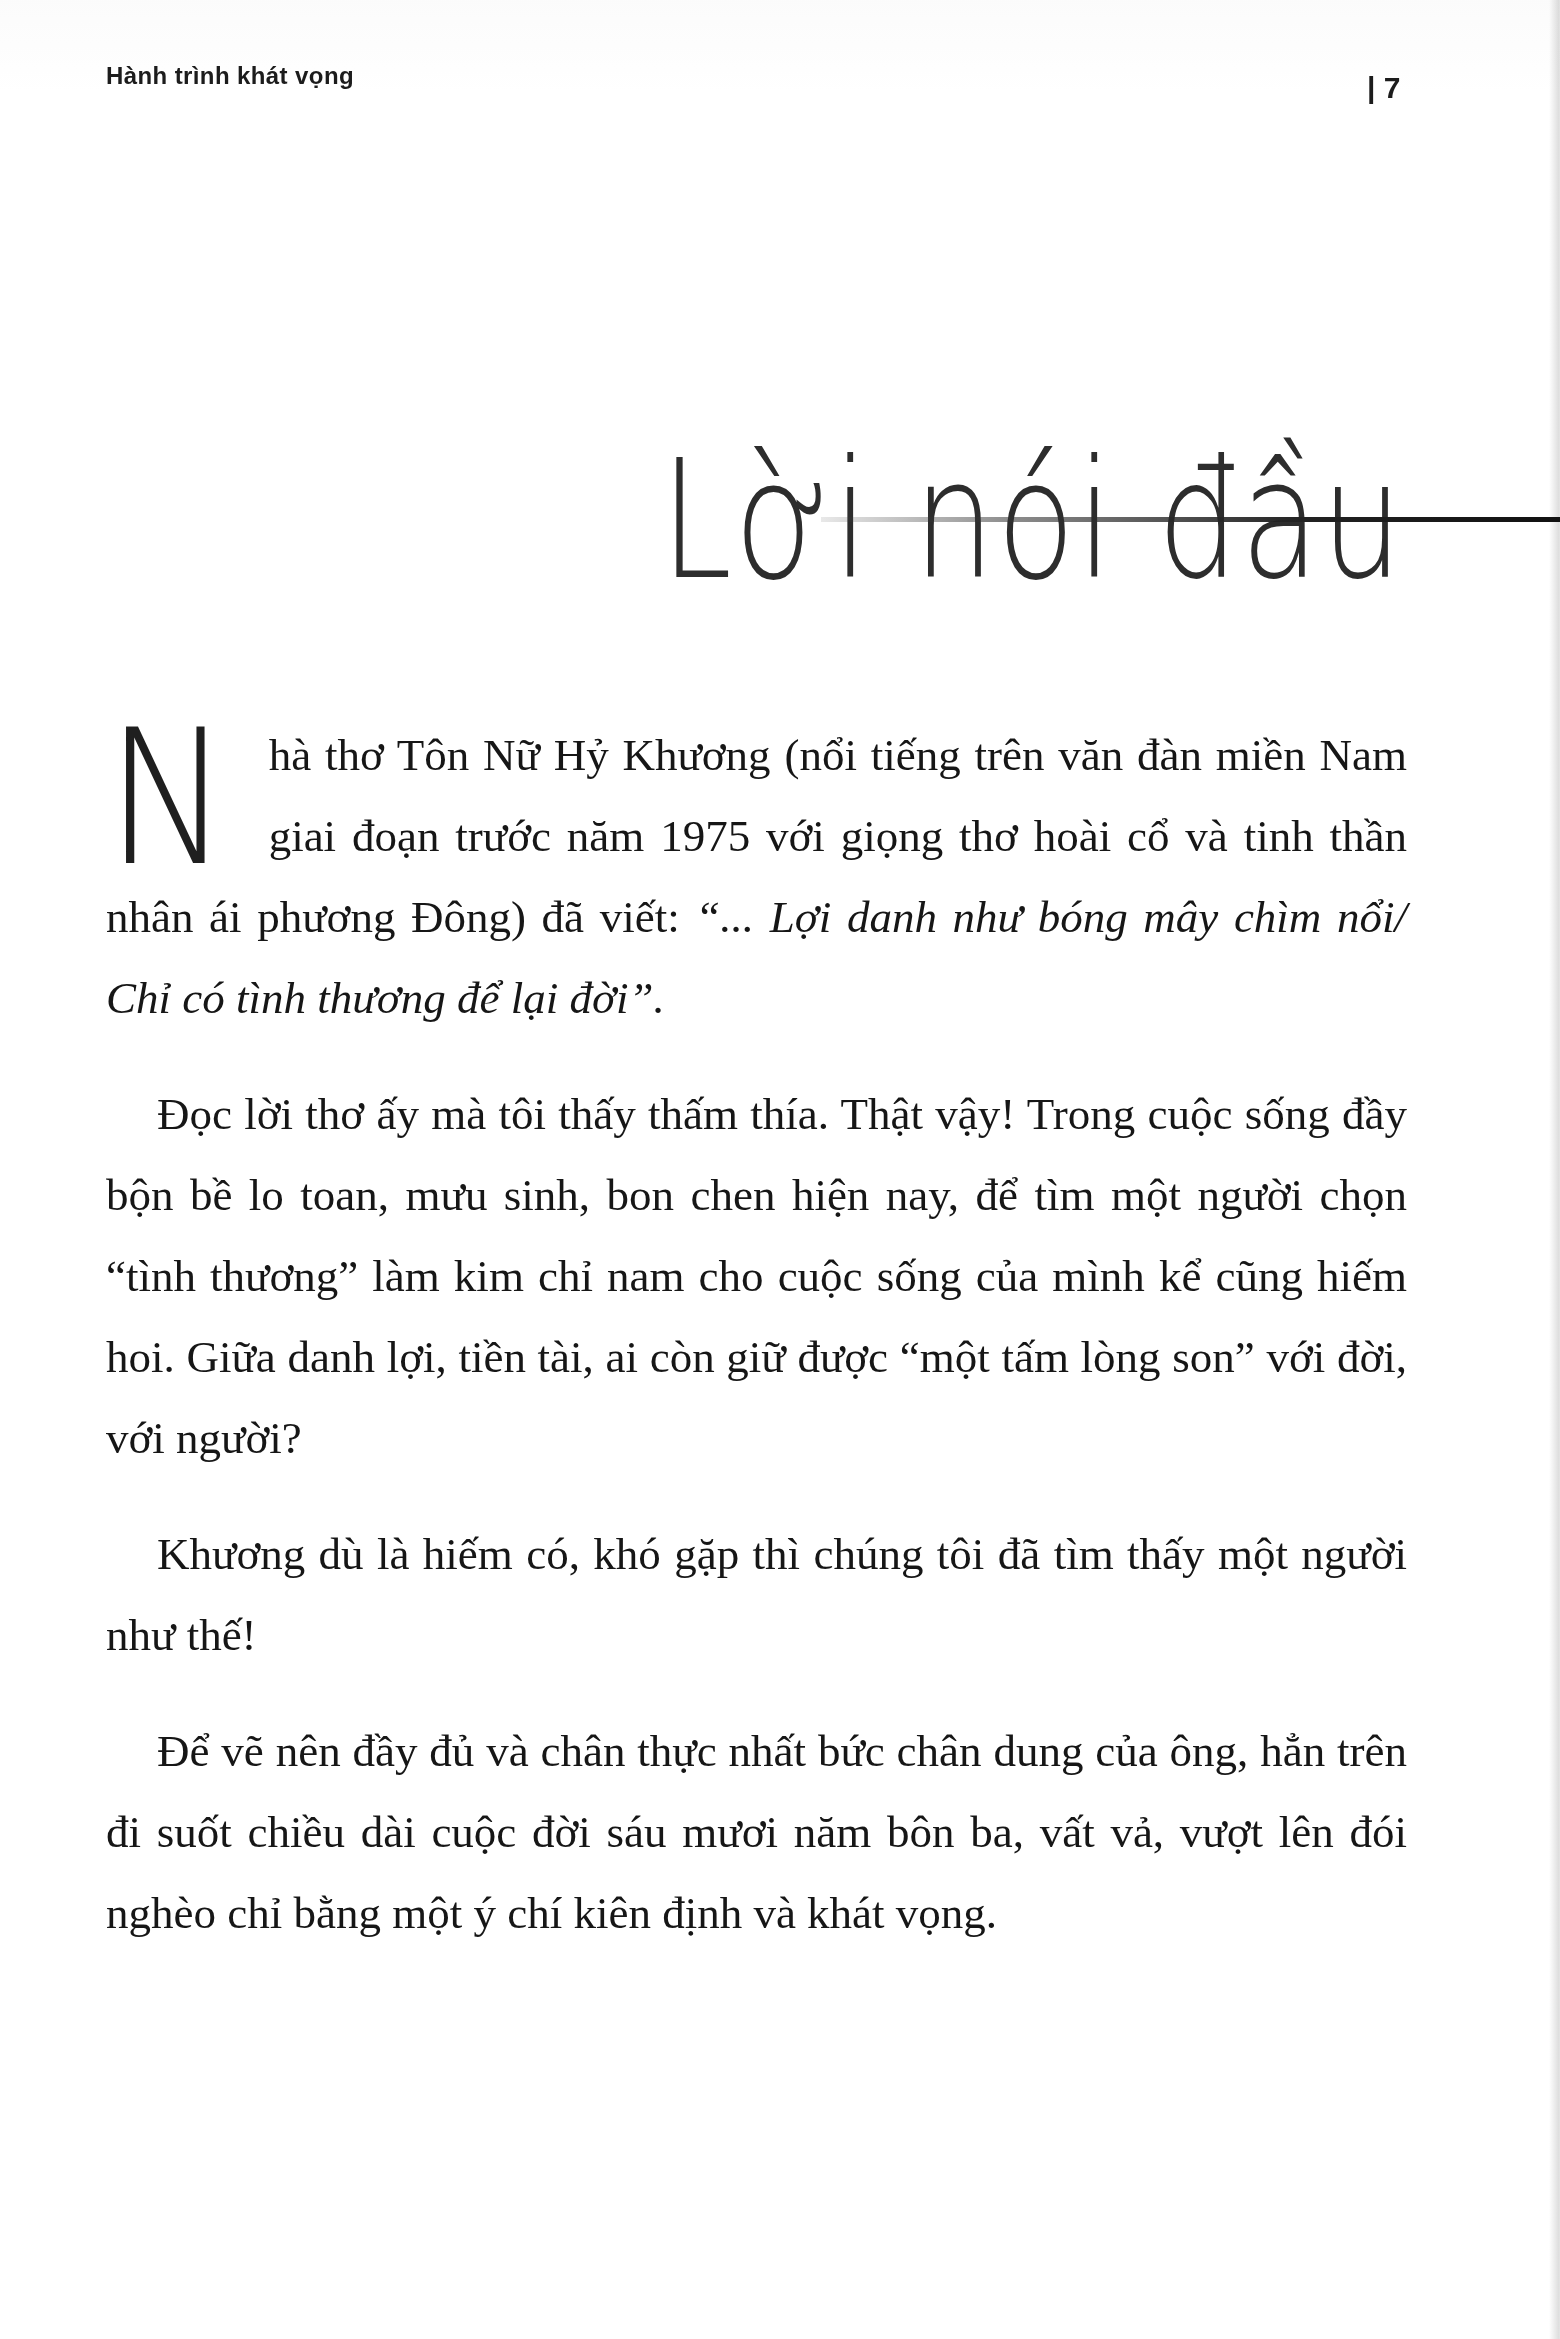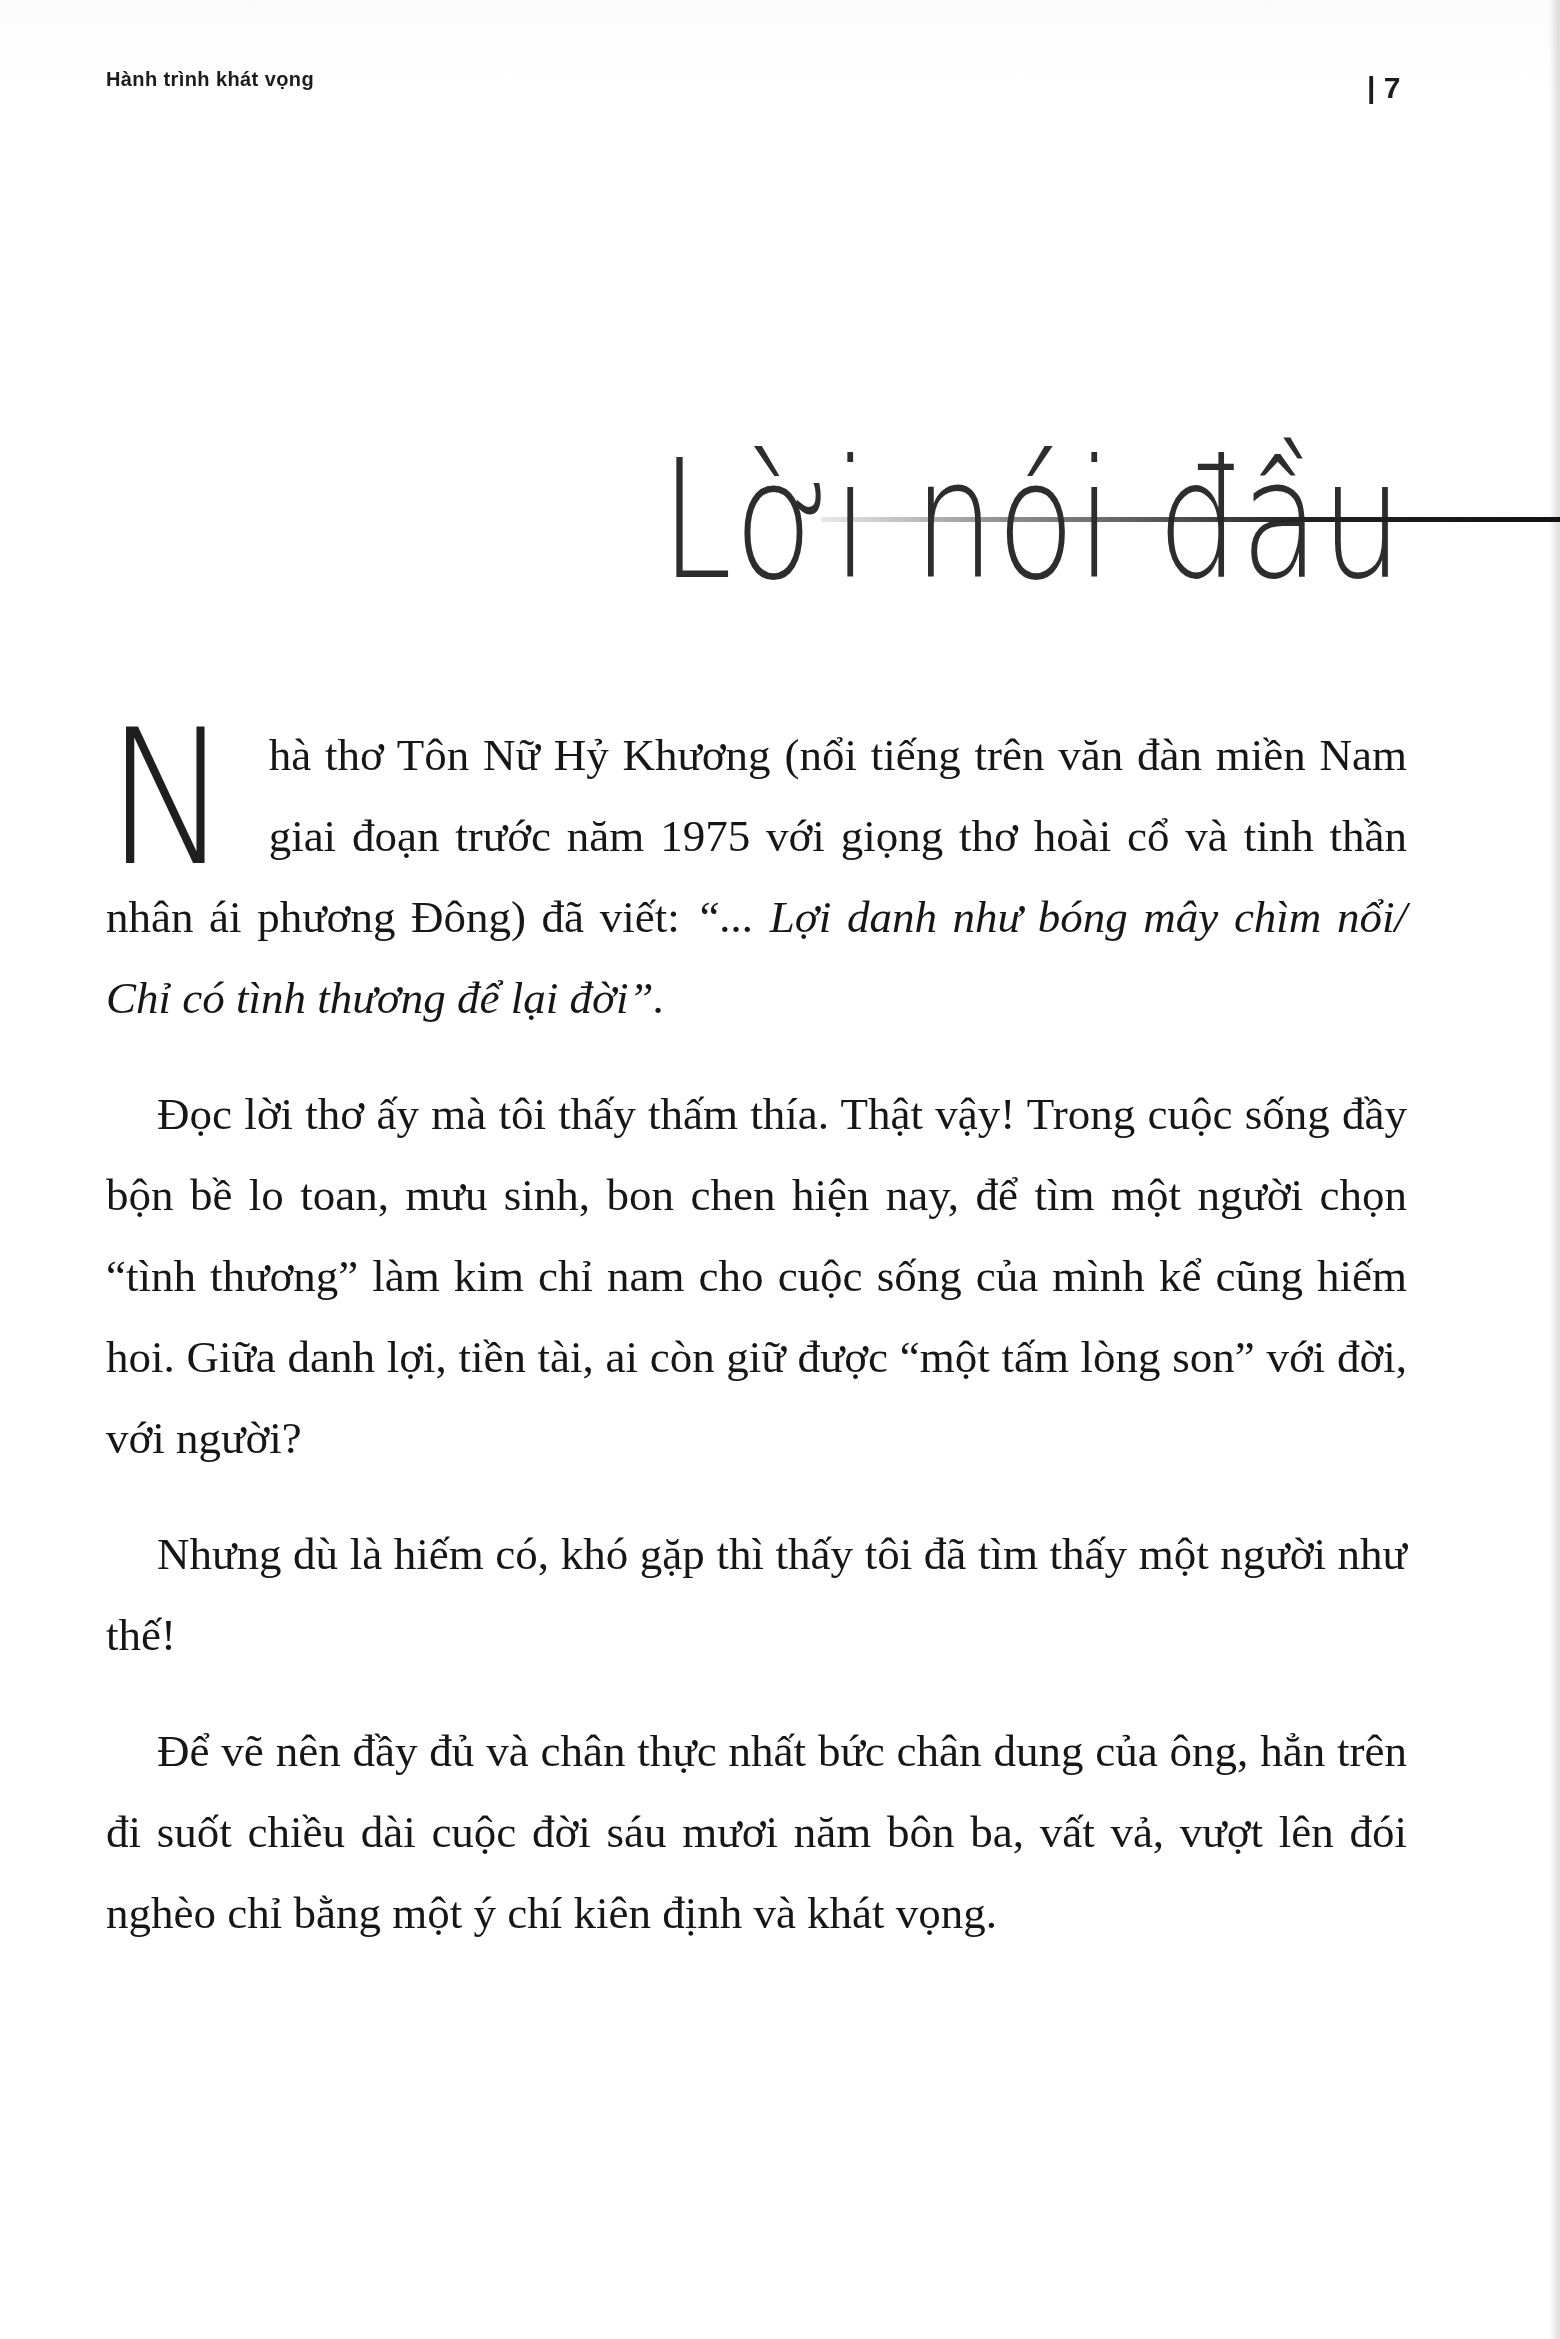--- a/index.html
+++ b/index.html
@@ -26,24 +26,24 @@
   }
   .scan-tint {
     position: absolute;
     inset: 0;
     background: linear-gradient(180deg, rgba(180,180,180,0.05) 0%, rgba(255,255,255,0) 4%);
     pointer-events: none;
   }
 
   .running-header {
     position: absolute;
-    top: 68px;
+    top: 62px;
     left: 106px;
     font-family: "Liberation Sans", sans-serif;
-    font-size: 20px;
+    font-size: 24px;
     font-weight: 600;
     letter-spacing: 0.4px;
     color: #1c1c1c;
   }
   .page-number {
     position: absolute;
     top: 71px;
     left: 1367px;
     font-family: "Liberation Sans", sans-serif;
     font-size: 30px;
@@ -121,17 +121,17 @@
 
   <h1 class="chapter-title">Lời nói đầu</h1>
 
   <div class="title-rule"></div>
 
   <div class="body-text">
     <p>
       <span class="drop-cap">N</span><span>hà thơ Tôn Nữ Hỷ Khương (nổi tiếng trên văn đàn miền Nam giai đoạn trước năm 1975 với giọng thơ hoài cổ và tinh thần nhân ái phương Đông) đã viết: </span><span class="italic-quote">“... Lợi danh như bóng mây chìm nổi/ Chỉ có tình thương để lại đời”.</span>
     </p>
     <p class="para-indent">Đọc lời thơ ấy mà tôi thấy thấm thía. Thật vậy! Trong cuộc sống đầy bộn bề lo toan, mưu sinh, bon chen hiện nay, để tìm một người chọn “tình thương” làm kim chỉ nam cho cuộc sống của mình kể cũng hiếm hoi. Giữa danh lợi, tiền tài, ai còn giữ được “một tấm lòng son” với đời, với người?</p>
-    <p class="para-indent">Nhưng dù là hiếm có, khó gặp thì thấy tôi đã tìm thấy một người như thế!</p>
+    <p class="para-indent">Khương dù là hiếm có, khó gặp thì chúng tôi đã tìm thấy một người như thế!</p>
     <p class="para-indent">Để vẽ nên đầy đủ và chân thực nhất bức chân dung của ông, hẳn trên đi suốt chiều dài cuộc đời sáu mươi năm bôn ba, vất vả, vượt lên đói nghèo chỉ bằng một ý chí kiên định và khát vọng.</p>
   </div>
 </div>
 
 
 </body></html>

